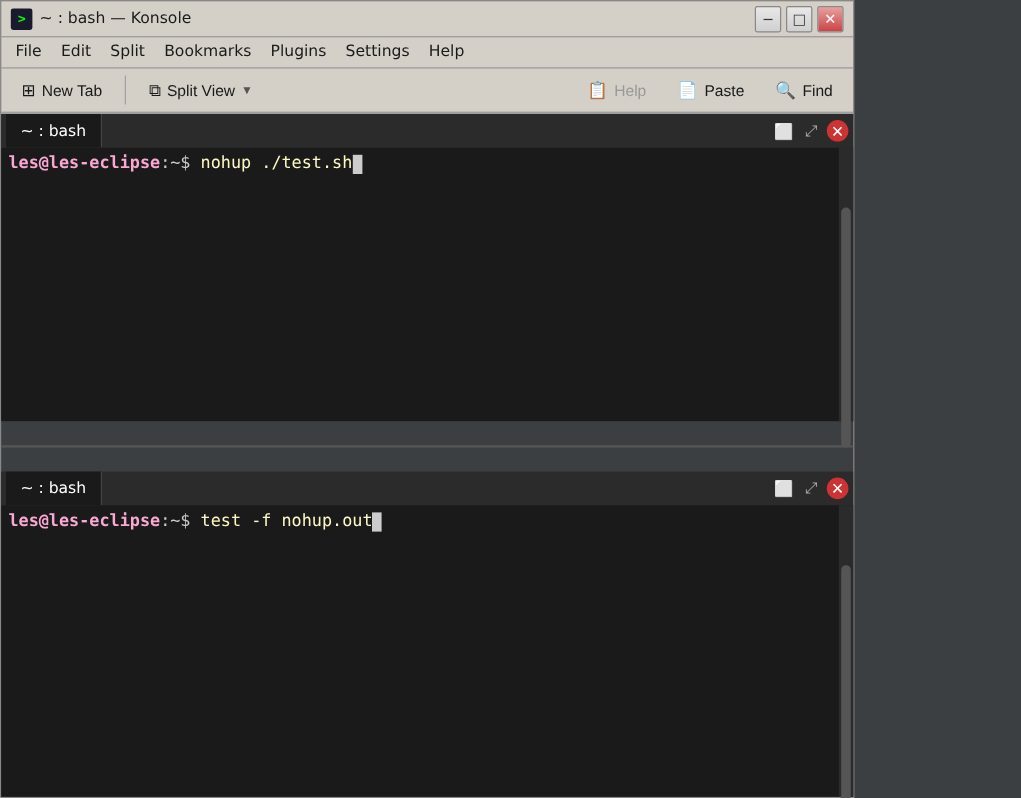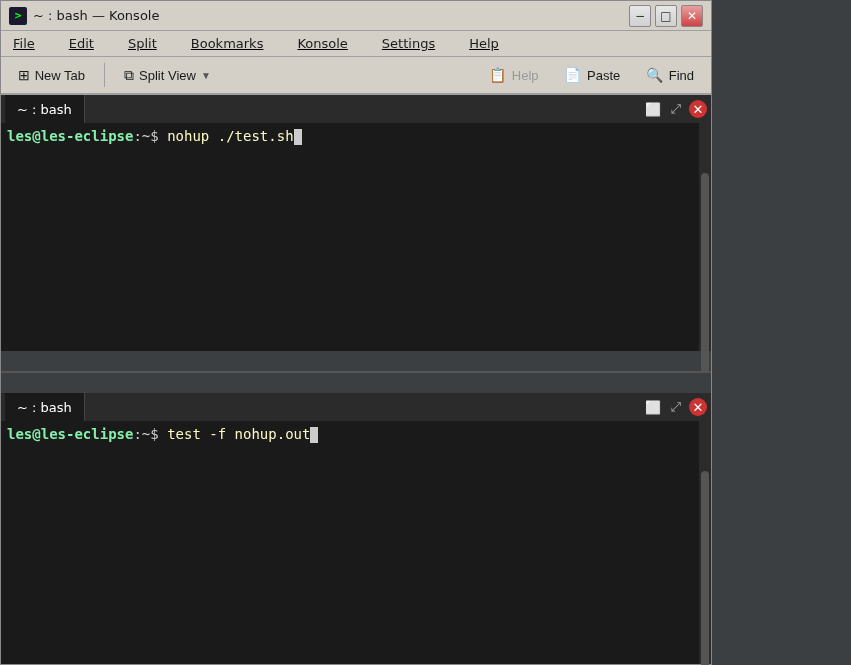--- a/index.html
+++ b/index.html
@@ -79,22 +79,21 @@
     }
 
     
     .menu-bar {
       display: flex;
       align-items: center;
       background: #d4d0c8;
       height: 26px;
       padding: 0 4px;
       border-bottom: 1px solid #a0a0a0;
-      gap: 18px;
-      text-decoration: underline;
+      gap: 0;
     }
 
     .menu-item {
       padding: 2px 8px;
       color: #1a1a1a;
       font-size: 13px;
       cursor: pointer;
       border-radius: 2px;
     }
 
@@ -224,21 +223,21 @@
       color: #cccccc;
       line-height: 1.4;
     }
 
     .terminal-prompt {
       display: flex;
       align-items: center;
     }
 
     .prompt-user {
-      color: #86efac;
+      color: #f9a8d4;
       font-weight: bold;
     }
 
     .prompt-dollar {
       color: #cccccc;
     }
 
     .prompt-command {
       color: #fef9c3;
     }
@@ -309,21 +308,21 @@
       <div class="title-btn">□</div>
       <div class="title-btn close">✕</div>
     </div>
   </div>
 
   <div class="menu-bar">
     <span class="menu-item">File</span>
     <span class="menu-item">Edit</span>
     <span class="menu-item">Split</span>
     <span class="menu-item">Bookmarks</span>
-    <span class="menu-item">Konsole</span>
+    <span class="menu-item">Plugins</span>
     <span class="menu-item">Settings</span>
     <span class="menu-item">Help</span>
   </div>
 
   <div class="toolbar">
     <button class="toolbar-btn">
       <span class="icon">⊞</span>
       <span>New Tab</span>
     </button>
     <div class="toolbar-separator"></div>

